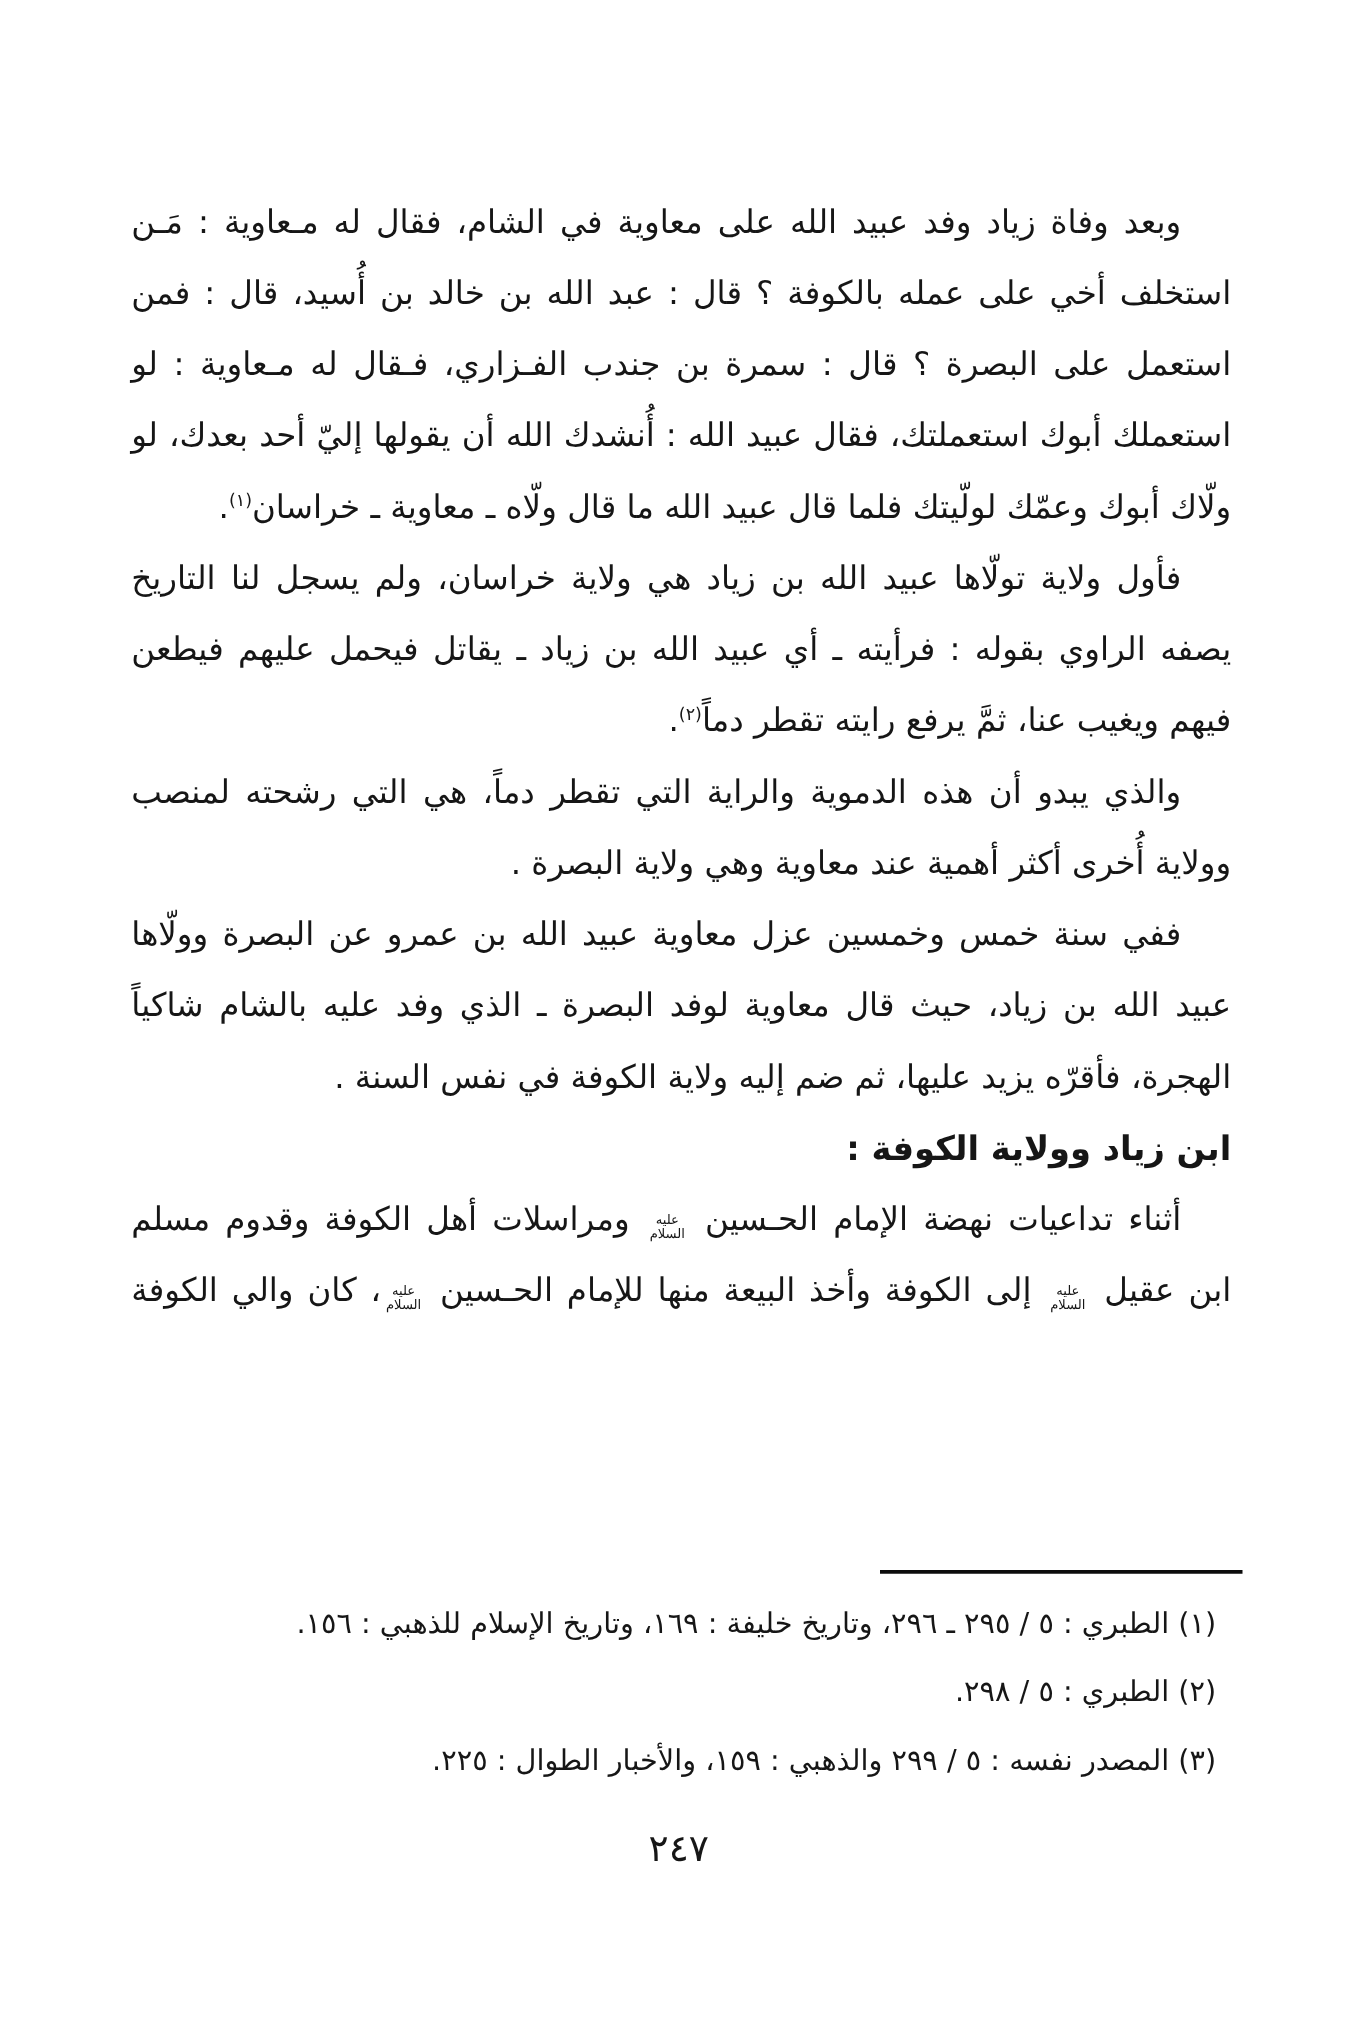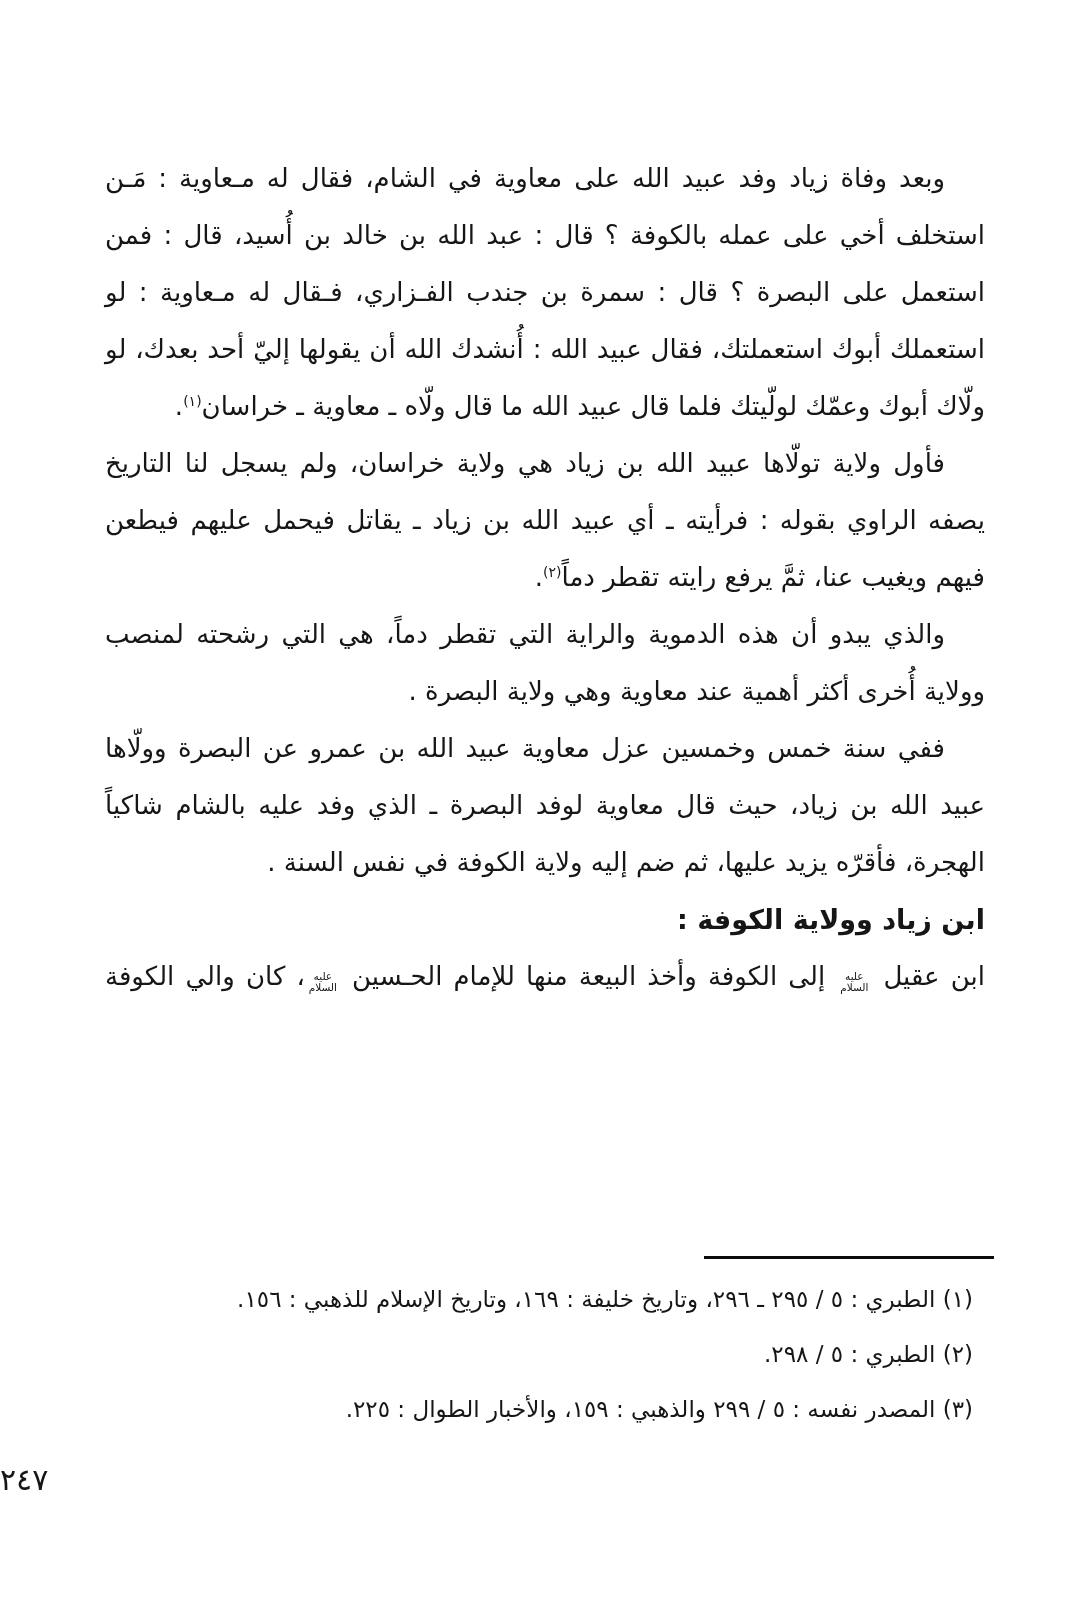--- a/index.html
+++ b/index.html
@@ -65,21 +65,21 @@
     height: 55px;
     line-height: 55px;
     font-size: 23px;
     text-align-last: right;
     padding-right: 12px;
   }
   .page-number {
     position: absolute;
     top: 1462px; left: 0;
     width: 100%;
-    text-align: left;
+    text-align: center;
     font-size: 30px;
     color: #161616;
   }
 </style>
 </head>
 <body>
 
 <main class="text-block">
   <div class="line indent"><span>وبعد وفاة زياد وفد عبيد الله على معاوية في الشام، فقال له مـعاوية : مَـن</span></div>
   <div class="line"><span>استخلف أخي على عمله بالكوفة ؟ قال : عبد الله بن خالد بن أُسيد، قال : فمن</span></div>
@@ -90,20 +90,21 @@
   <div class="line"><span>يصفه الراوي بقوله : فرأيته ـ أي عبيد الله بن زياد ـ يقاتل فيحمل عليهم فيطعن</span></div>
   <div class="line last"><span>فيهم ويغيب عنا، ثمَّ يرفع رايته تقطر دماً</span><sup class="fnref">(٢)</sup><span>.</span></div>
   <div class="line indent"><span>والذي يبدو أن هذه الدموية والراية التي تقطر دماً، هي التي رشحته لمنصب</span></div>
   <div class="line last"><span>وولاية أُخرى أكثر أهمية عند معاوية وهي ولاية البصرة .</span></div>
   <div class="line indent"><span>ففي سنة خمس وخمسين عزل معاوية عبيد الله بن عمرو عن البصرة وولّاها</span></div>
   <div class="line"><span>عبيد الله بن زياد، حيث قال معاوية لوفد البصرة ـ الذي وفد عليه بالشام شاكياً</span></div>
   <div class="line last"><span>الهجرة، فأقرّه يزيد عليها، ثم ضم إليه ولاية الكوفة في نفس السنة .</span></div>
 
   <div class="line heading"><span>ابن زياد وولاية الكوفة :</span></div>
 
+  <div class="line indent"><span>أثناء تداعيات نهضة الإمام الحـسين </span><span class="honorific">عليه السلام</span><span> ومراسلات أهل الكوفة وقدوم مسلم</span></div>
   <div class="line"><span>ابن عقيل </span><span class="honorific">عليه السلام</span><span> إلى الكوفة وأخذ البيعة منها للإمام الحـسين </span><span class="honorific">عليه السلام</span><span>، كان والي الكوفة</span></div>
 </main>
 
 <div class="fn-sep"></div>
 
 <section class="footnotes">
   <div class="footnote"><span>(١) الطبري : ٥ / ٢٩٥ ـ ٢٩٦، وتاريخ خليفة : ١٦٩، وتاريخ الإسلام للذهبي : ١٥٦.</span></div>
   <div class="footnote"><span>(٢) الطبري : ٥ / ٢٩٨.</span></div>
   <div class="footnote"><span>(٣) المصدر نفسه : ٥ / ٢٩٩ والذهبي : ١٥٩، والأخبار الطوال : ٢٢٥.</span></div>
 </section>

